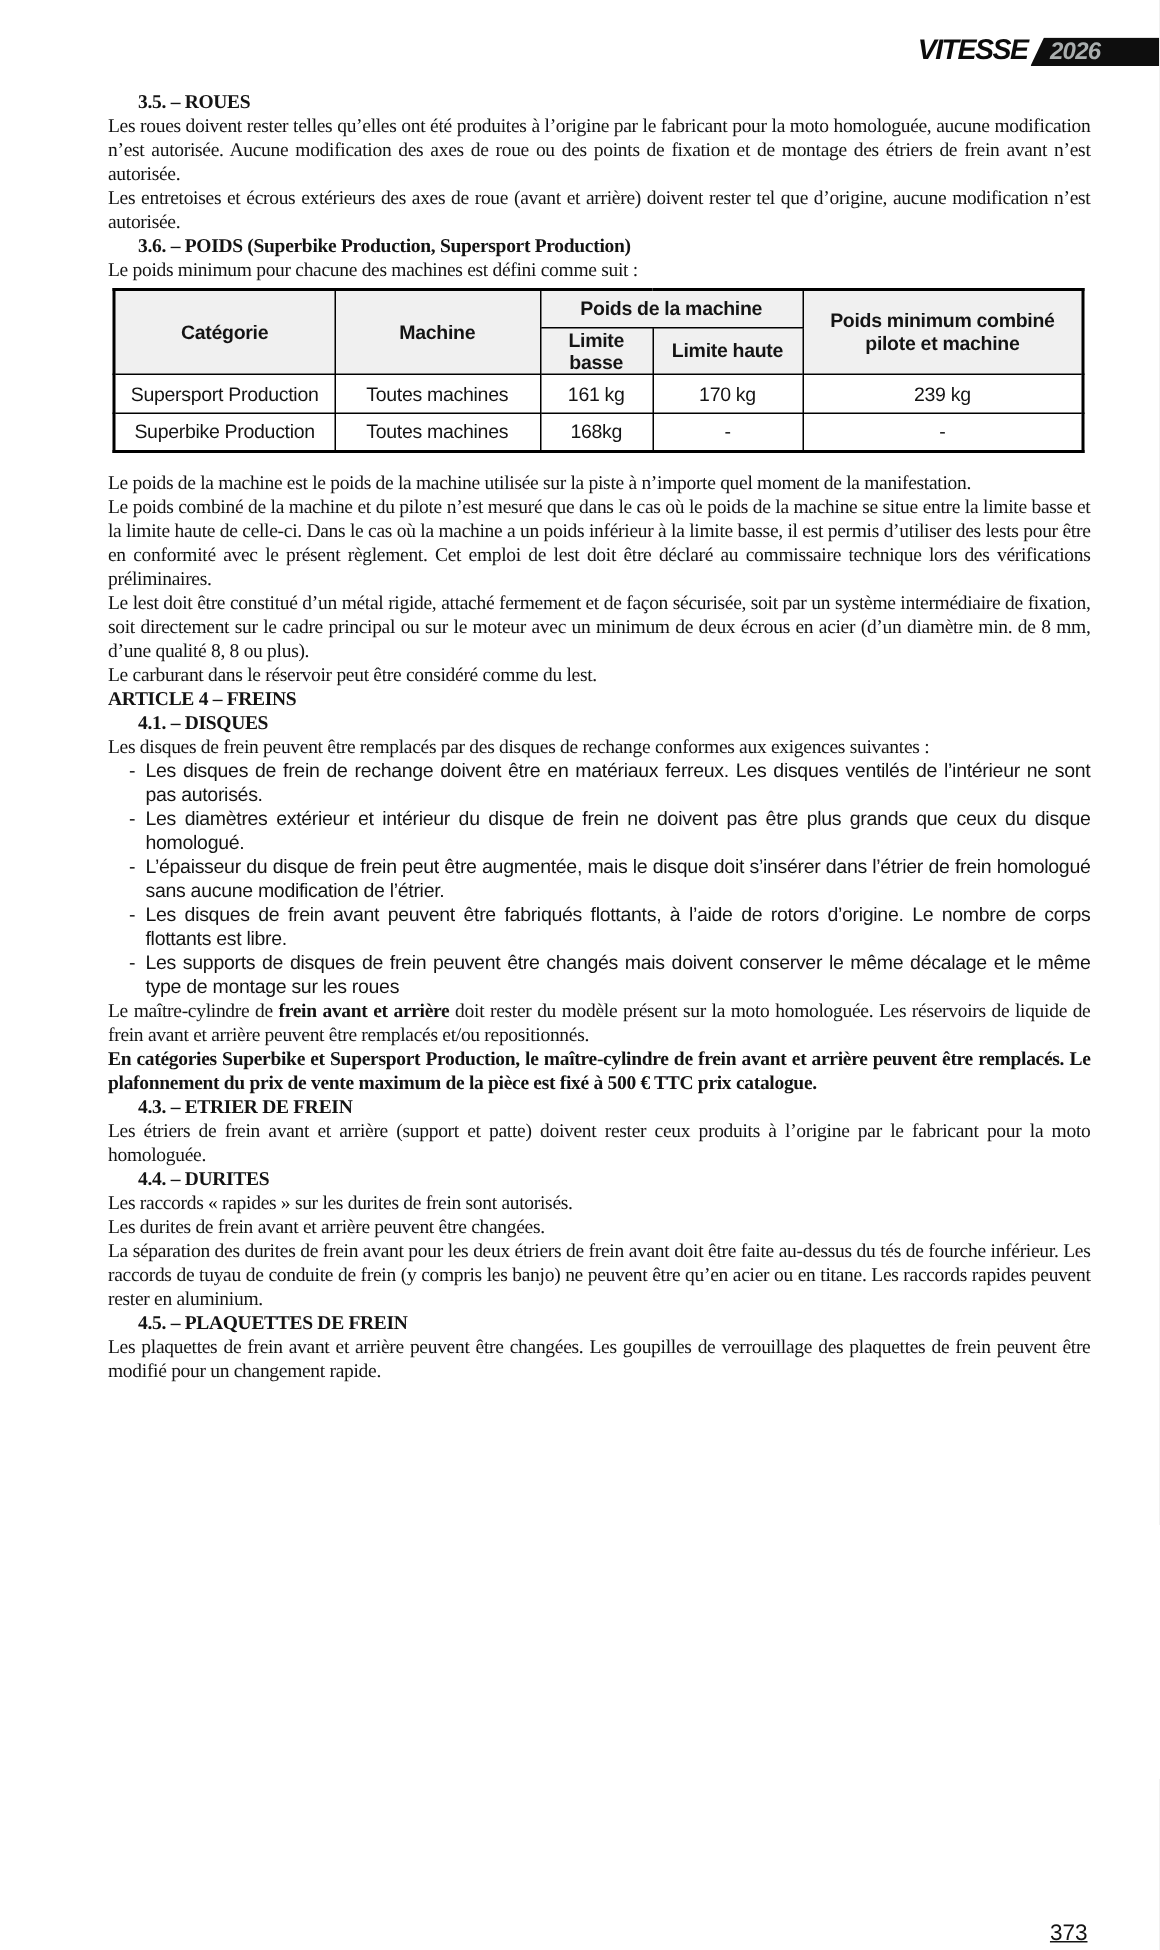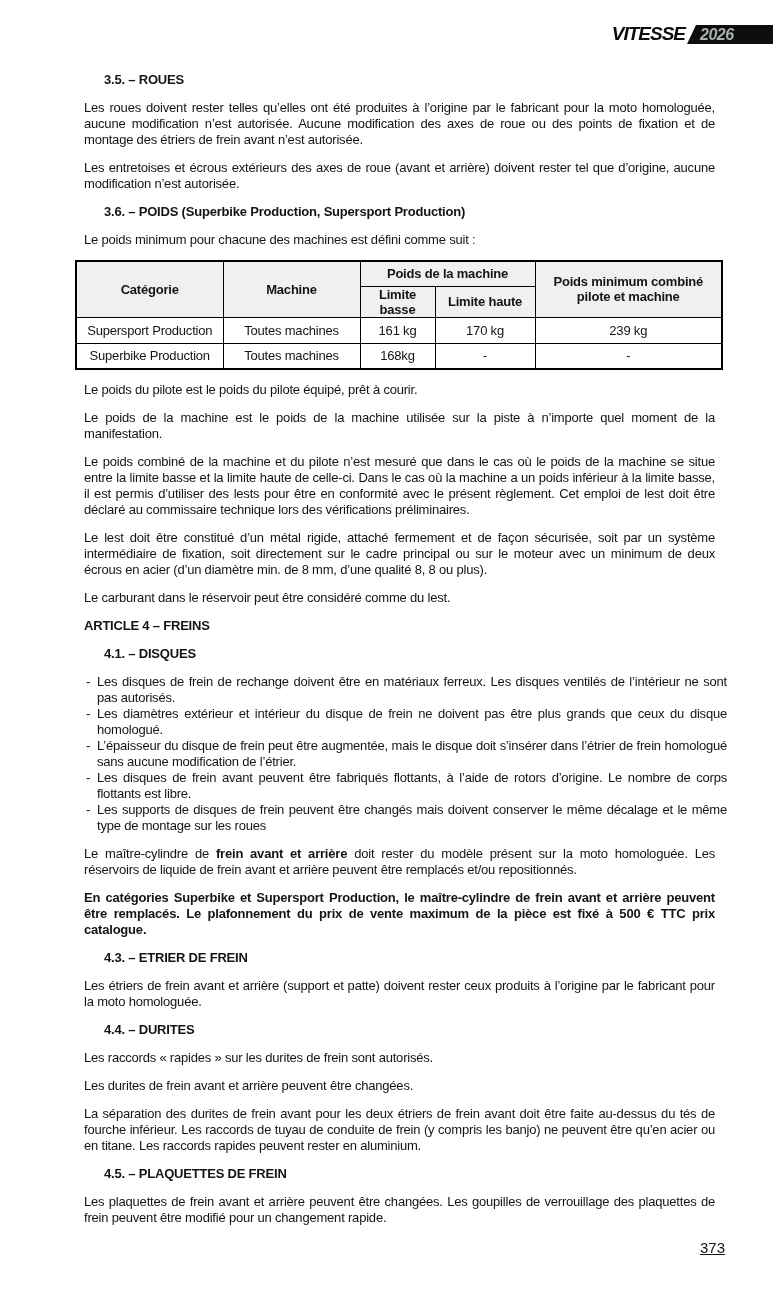--- a/index.html
+++ b/index.html
@@ -9,21 +9,21 @@
     margin:0 auto;
     background:#ffffff;
     overflow:hidden;
     font-family:"Liberation Sans", sans-serif;
     font-size:13px;
     line-height:16px;
     color:#141414;
     letter-spacing:-0.2px;
   }
   .content { position:absolute; left:72px; right:46px; top:60px; }
-  .content p { margin:12px; text-align:justify; }
+  .content p { margin:0; text-align:justify;font-family:Liberation Serif, serif; }
   .h { font-weight:bold; }
   .indent { padding-left:20px; }
   .mt-sec { margin-top:22px; }
   .mt-sec2 { margin-top:24px; }
   .mt-gap { margin-top:16px; }
   .b { font-weight:bold; }
   .boldpara { font-weight:bold; }
 
   
   .logo { position:absolute; top:23px; left:4px; right:0; height:21px; }
@@ -67,21 +67,21 @@
   table.weights thead tr { height:25px; }
   table.weights tbody tr { height:26px; }
 
   
   .bullet { display:flex; }
   .bullet .bm { flex:0 0 11px; margin-left:14px; }
   .bullet .bt { flex:1; text-align:justify; }
 
   .pagenum {
     position:absolute;
-    top:1239px; right:48px;
+    top:1280px; right:48px;
     font-size:15px; line-height:18px;
     letter-spacing:0;
     color:#141414;
     text-decoration:underline;
   }
 </style>
 </head>
 <body>
 
 <div class="page">
@@ -133,28 +133,28 @@
         <tr>
           <td>Superbike Production</td>
           <td>Toutes machines</td>
           <td>168kg</td>
           <td>-</td>
           <td>-</td>
         </tr>
       </tbody>
     </table>
 
-    <p>Le poids du pilote est le poids du pilote équipé, prêt à courir.</p>
     <p>Le poids de la machine est le poids de la machine utilisée sur la piste à n’importe quel moment de la manifestation.</p>
     <p>Le poids combiné de la machine et du pilote n’est mesuré que dans le cas où le poids de la machine se situe entre la limite basse et la limite haute de celle-ci. Dans le cas où la machine a un poids inférieur à la limite basse, il est permis d’utiliser des lests pour être en conformité avec le présent règlement. Cet emploi de lest doit être déclaré au commissaire technique lors des vérifications préliminaires.</p>
     <p>Le lest doit être constitué d’un métal rigide, attaché fermement et de façon sécurisée, soit par un système intermédiaire de fixation, soit directement sur le cadre principal ou sur le moteur avec un minimum de deux écrous en acier (d’un diamètre min. de 8 mm, d’une qualité 8, 8 ou plus).</p>
     <p>Le carburant dans le réservoir peut être considéré comme du lest.</p>
 
     <p class="h mt-gap">ARTICLE 4 – FREINS</p>
     <p class="h indent">4.1. – DISQUES</p>
+    <p>Les disques de frein peuvent être remplacés par des disques de rechange conformes aux exigences suivantes :</p>
 
     <div class="bullet">
       <span class="bm">-</span>
       <span class="bt">Les disques de frein de rechange doivent être en matériaux ferreux. Les disques ventilés de l’intérieur ne sont pas autorisés.</span>
     </div>
     <div class="bullet">
       <span class="bm">-</span>
       <span class="bt">Les diamètres extérieur et intérieur du disque de frein ne doivent pas être plus grands que ceux du disque homologué.</span>
     </div>
     <div class="bullet">

